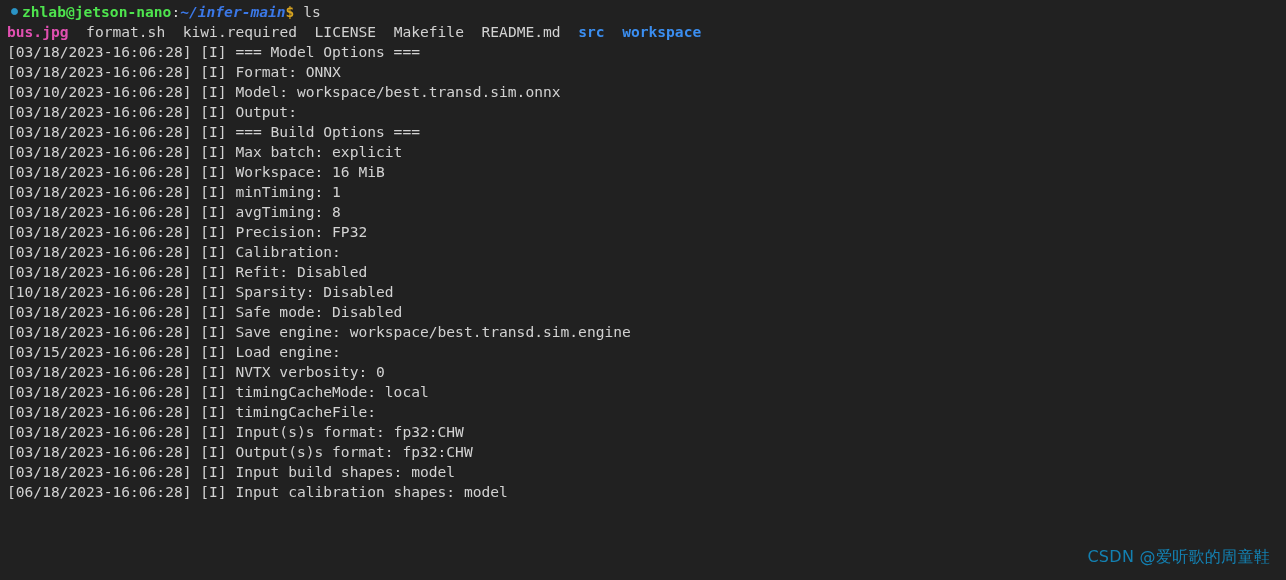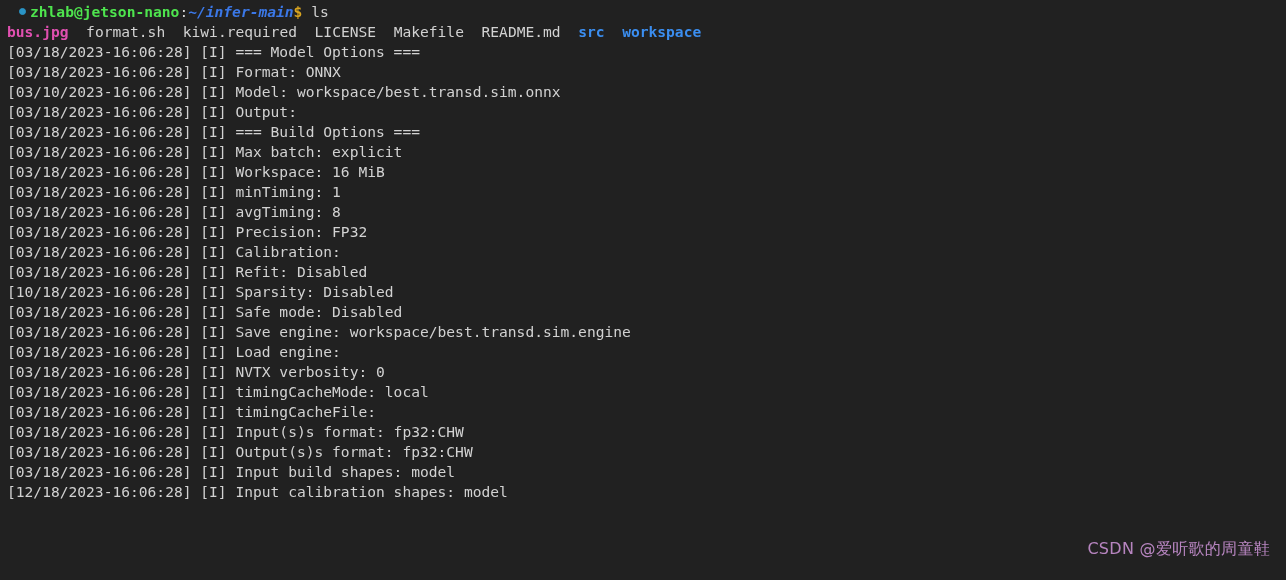--- a/index.html
+++ b/index.html
@@ -39,21 +39,21 @@
     white-space: pre;
     color: #d2d2d2;
     letter-spacing: 0px;
     padding-left: 7px;
     box-sizing: border-box;
     font-family: "DejaVu Sans Mono", "Liberation Mono", monospace;
   }
 
   
   .line.prompt {
-    padding-left: 16px;
+    padding-left: 8px;
     position: relative;
   }
   .line.prompt .gutter {
     display: inline-block;
     width: 14px;
     text-align: left;
     vertical-align: top;
     position: relative;
   }
   .bullet {
@@ -101,22 +101,22 @@
     font-weight: bold;
   }
   .f-dir {
     color: #3b8ef0;
     font-weight: bold;
   }
 
   .watermark {
     position: absolute;
     right: 16px;
-    bottom: 20px;
-    color: #f0abfc;
+    bottom: 12px;
+    color: #0ea5e9;
     opacity: 0.72;
     font-size: 16px;
     font-family: "DejaVu Sans", "Liberation Sans", sans-serif;
     white-space: pre;
     letter-spacing: 0.3px;
     pointer-events: none;
   }
 </style>
 </head>
 <body>
@@ -133,24 +133,24 @@
       <div class="line"><span class="plain">[03/18/2023-16:06:28] [I] Max batch: explicit</span></div>
       <div class="line"><span class="plain">[03/18/2023-16:06:28] [I] Workspace: 16 MiB</span></div>
       <div class="line"><span class="plain">[03/18/2023-16:06:28] [I] minTiming: 1</span></div>
       <div class="line"><span class="plain">[03/18/2023-16:06:28] [I] avgTiming: 8</span></div>
       <div class="line"><span class="plain">[03/18/2023-16:06:28] [I] Precision: FP32</span></div>
       <div class="line"><span class="plain">[03/18/2023-16:06:28] [I] Calibration:</span></div>
       <div class="line"><span class="plain">[03/18/2023-16:06:28] [I] Refit: Disabled</span></div>
       <div class="line"><span class="plain">[10/18/2023-16:06:28] [I] Sparsity: Disabled</span></div>
       <div class="line"><span class="plain">[03/18/2023-16:06:28] [I] Safe mode: Disabled</span></div>
       <div class="line"><span class="plain">[03/18/2023-16:06:28] [I] Save engine: workspace/best.transd.sim.engine</span></div>
-      <div class="line"><span class="plain">[03/18/2023-16:06:28] [I] Load engine:</span></div>
+      <div class="line"><span class="plain">[03/15/2023-16:06:28] [I] Load engine:</span></div>
       <div class="line"><span class="plain">[03/18/2023-16:06:28] [I] NVTX verbosity: 0</span></div>
       <div class="line"><span class="plain">[03/18/2023-16:06:28] [I] timingCacheMode: local</span></div>
       <div class="line"><span class="plain">[03/18/2023-16:06:28] [I] timingCacheFile:</span></div>
       <div class="line"><span class="plain">[03/18/2023-16:06:28] [I] Input(s)s format: fp32:CHW</span></div>
       <div class="line"><span class="plain">[03/18/2023-16:06:28] [I] Output(s)s format: fp32:CHW</span></div>
       <div class="line"><span class="plain">[03/18/2023-16:06:28] [I] Input build shapes: model</span></div>
-      <div class="line"><span class="plain">[12/18/2023-16:06:28] [I] Input calibration shapes: model</span></div>
+      <div class="line"><span class="plain">[06/18/2023-16:06:28] [I] Input calibration shapes: model</span></div>
     </div>
 
   <div class="watermark">CSDN @爱听歌的周童鞋</div>
 </div>
 
 </body></html>

